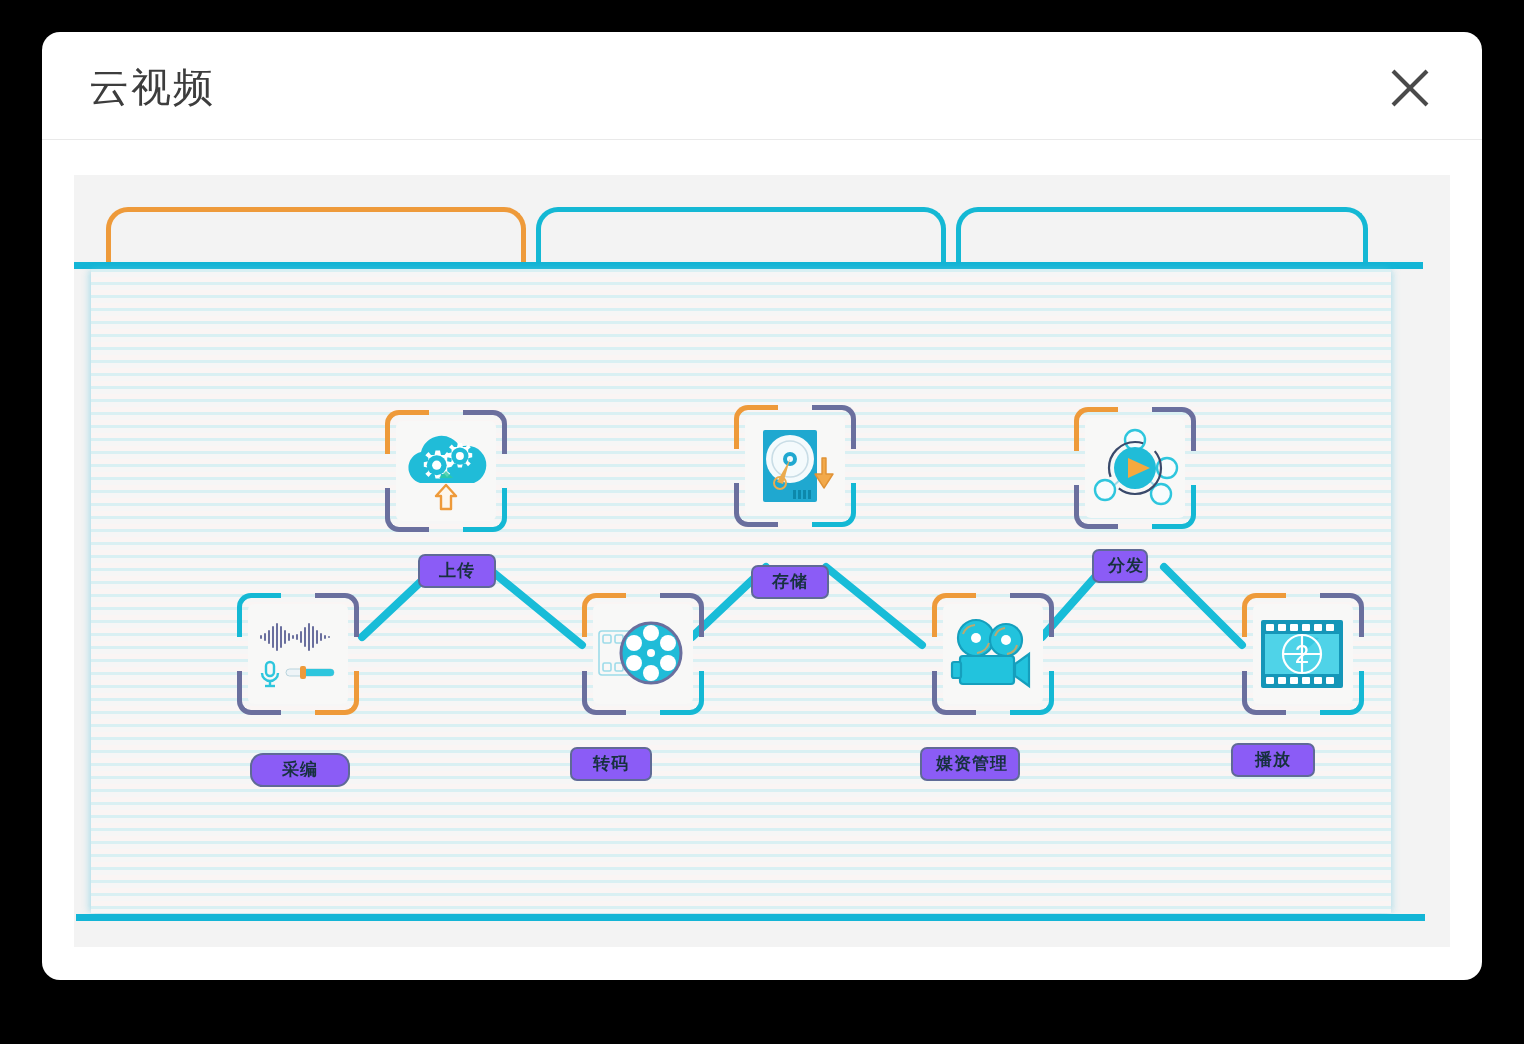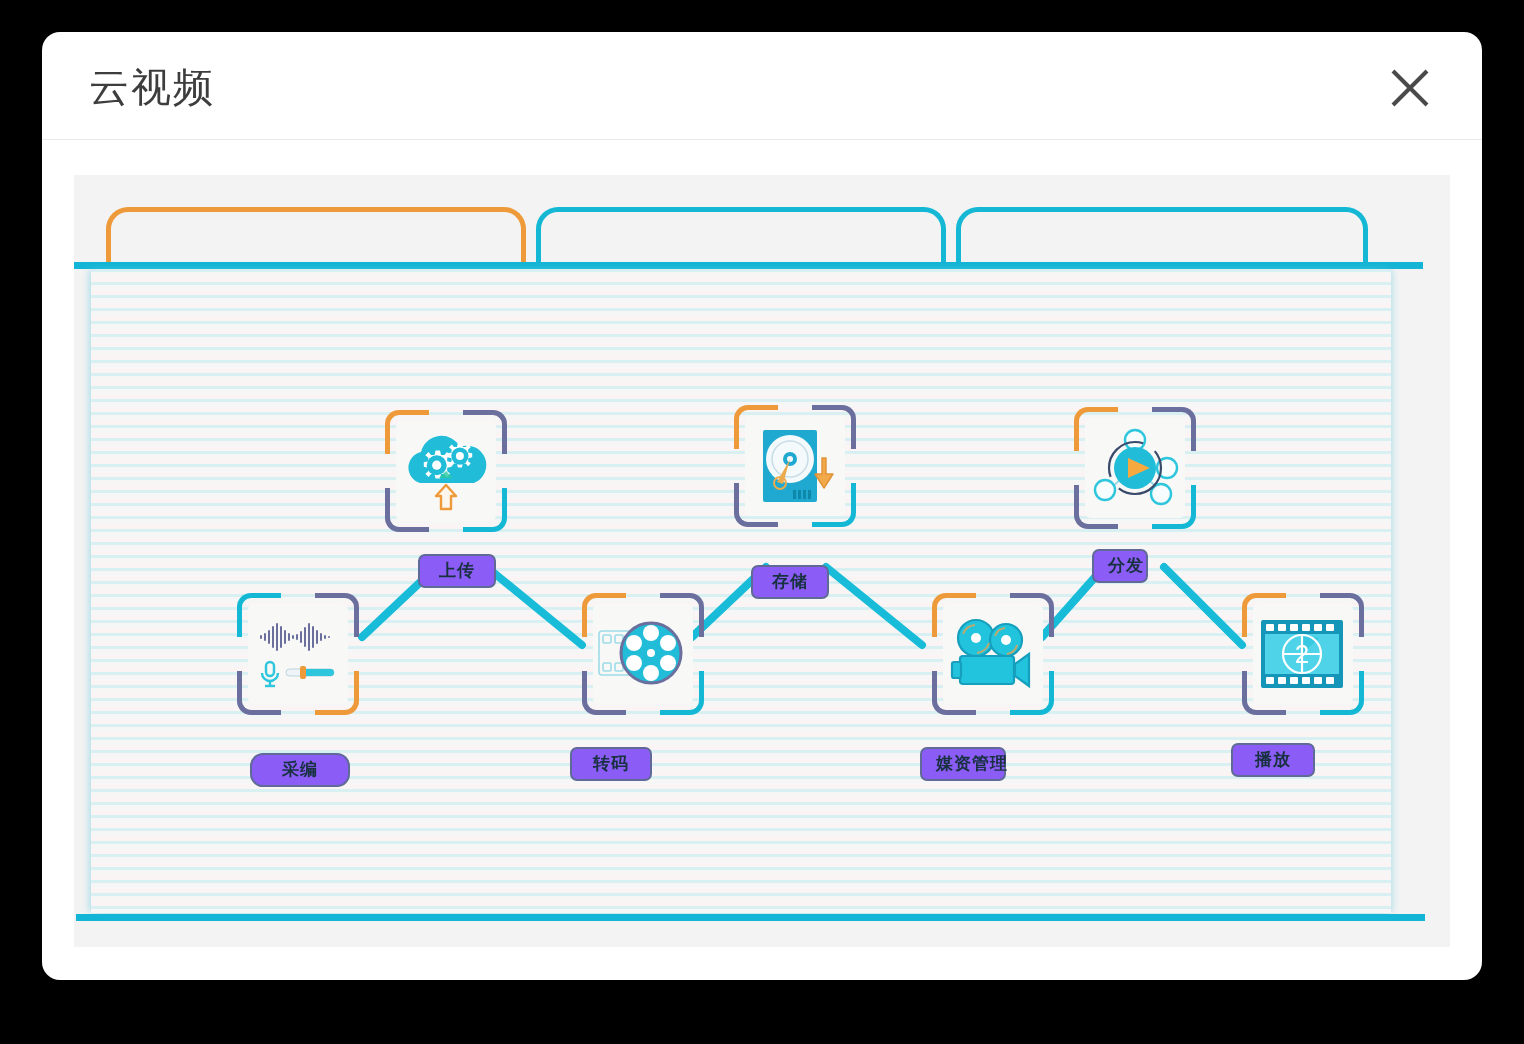--- a/index.html
+++ b/index.html
@@ -411,17 +411,17 @@
         </svg>
       </div>
     </div>
 
     <div class="pill" style="left:344px; top:379px; width:78px;">上传</div>
     <div class="pill" style="left:677px; top:374px; width:78px;margin-top:16px;">存储</div>
     <div class="pill" style="left:1018px; top:374px; width:56px;">分发</div>
 
     <div class="pill" style="left:176px; top:578px; width:100px;border-radius:13px;">采编</div>
     <div class="pill" style="left:496px; top:572px; width:82px;">转码</div>
-    <div class="pill" style="left:846px; top:572px; width:86px;">媒资管理</div>
+    <div class="pill" style="left:846px; top:572px; width:100px;">媒资管理</div>
     <div class="pill" style="left:1157px; top:568px; width:84px;">播放</div>
 
   </div>
 </div>
 
 </body></html>

